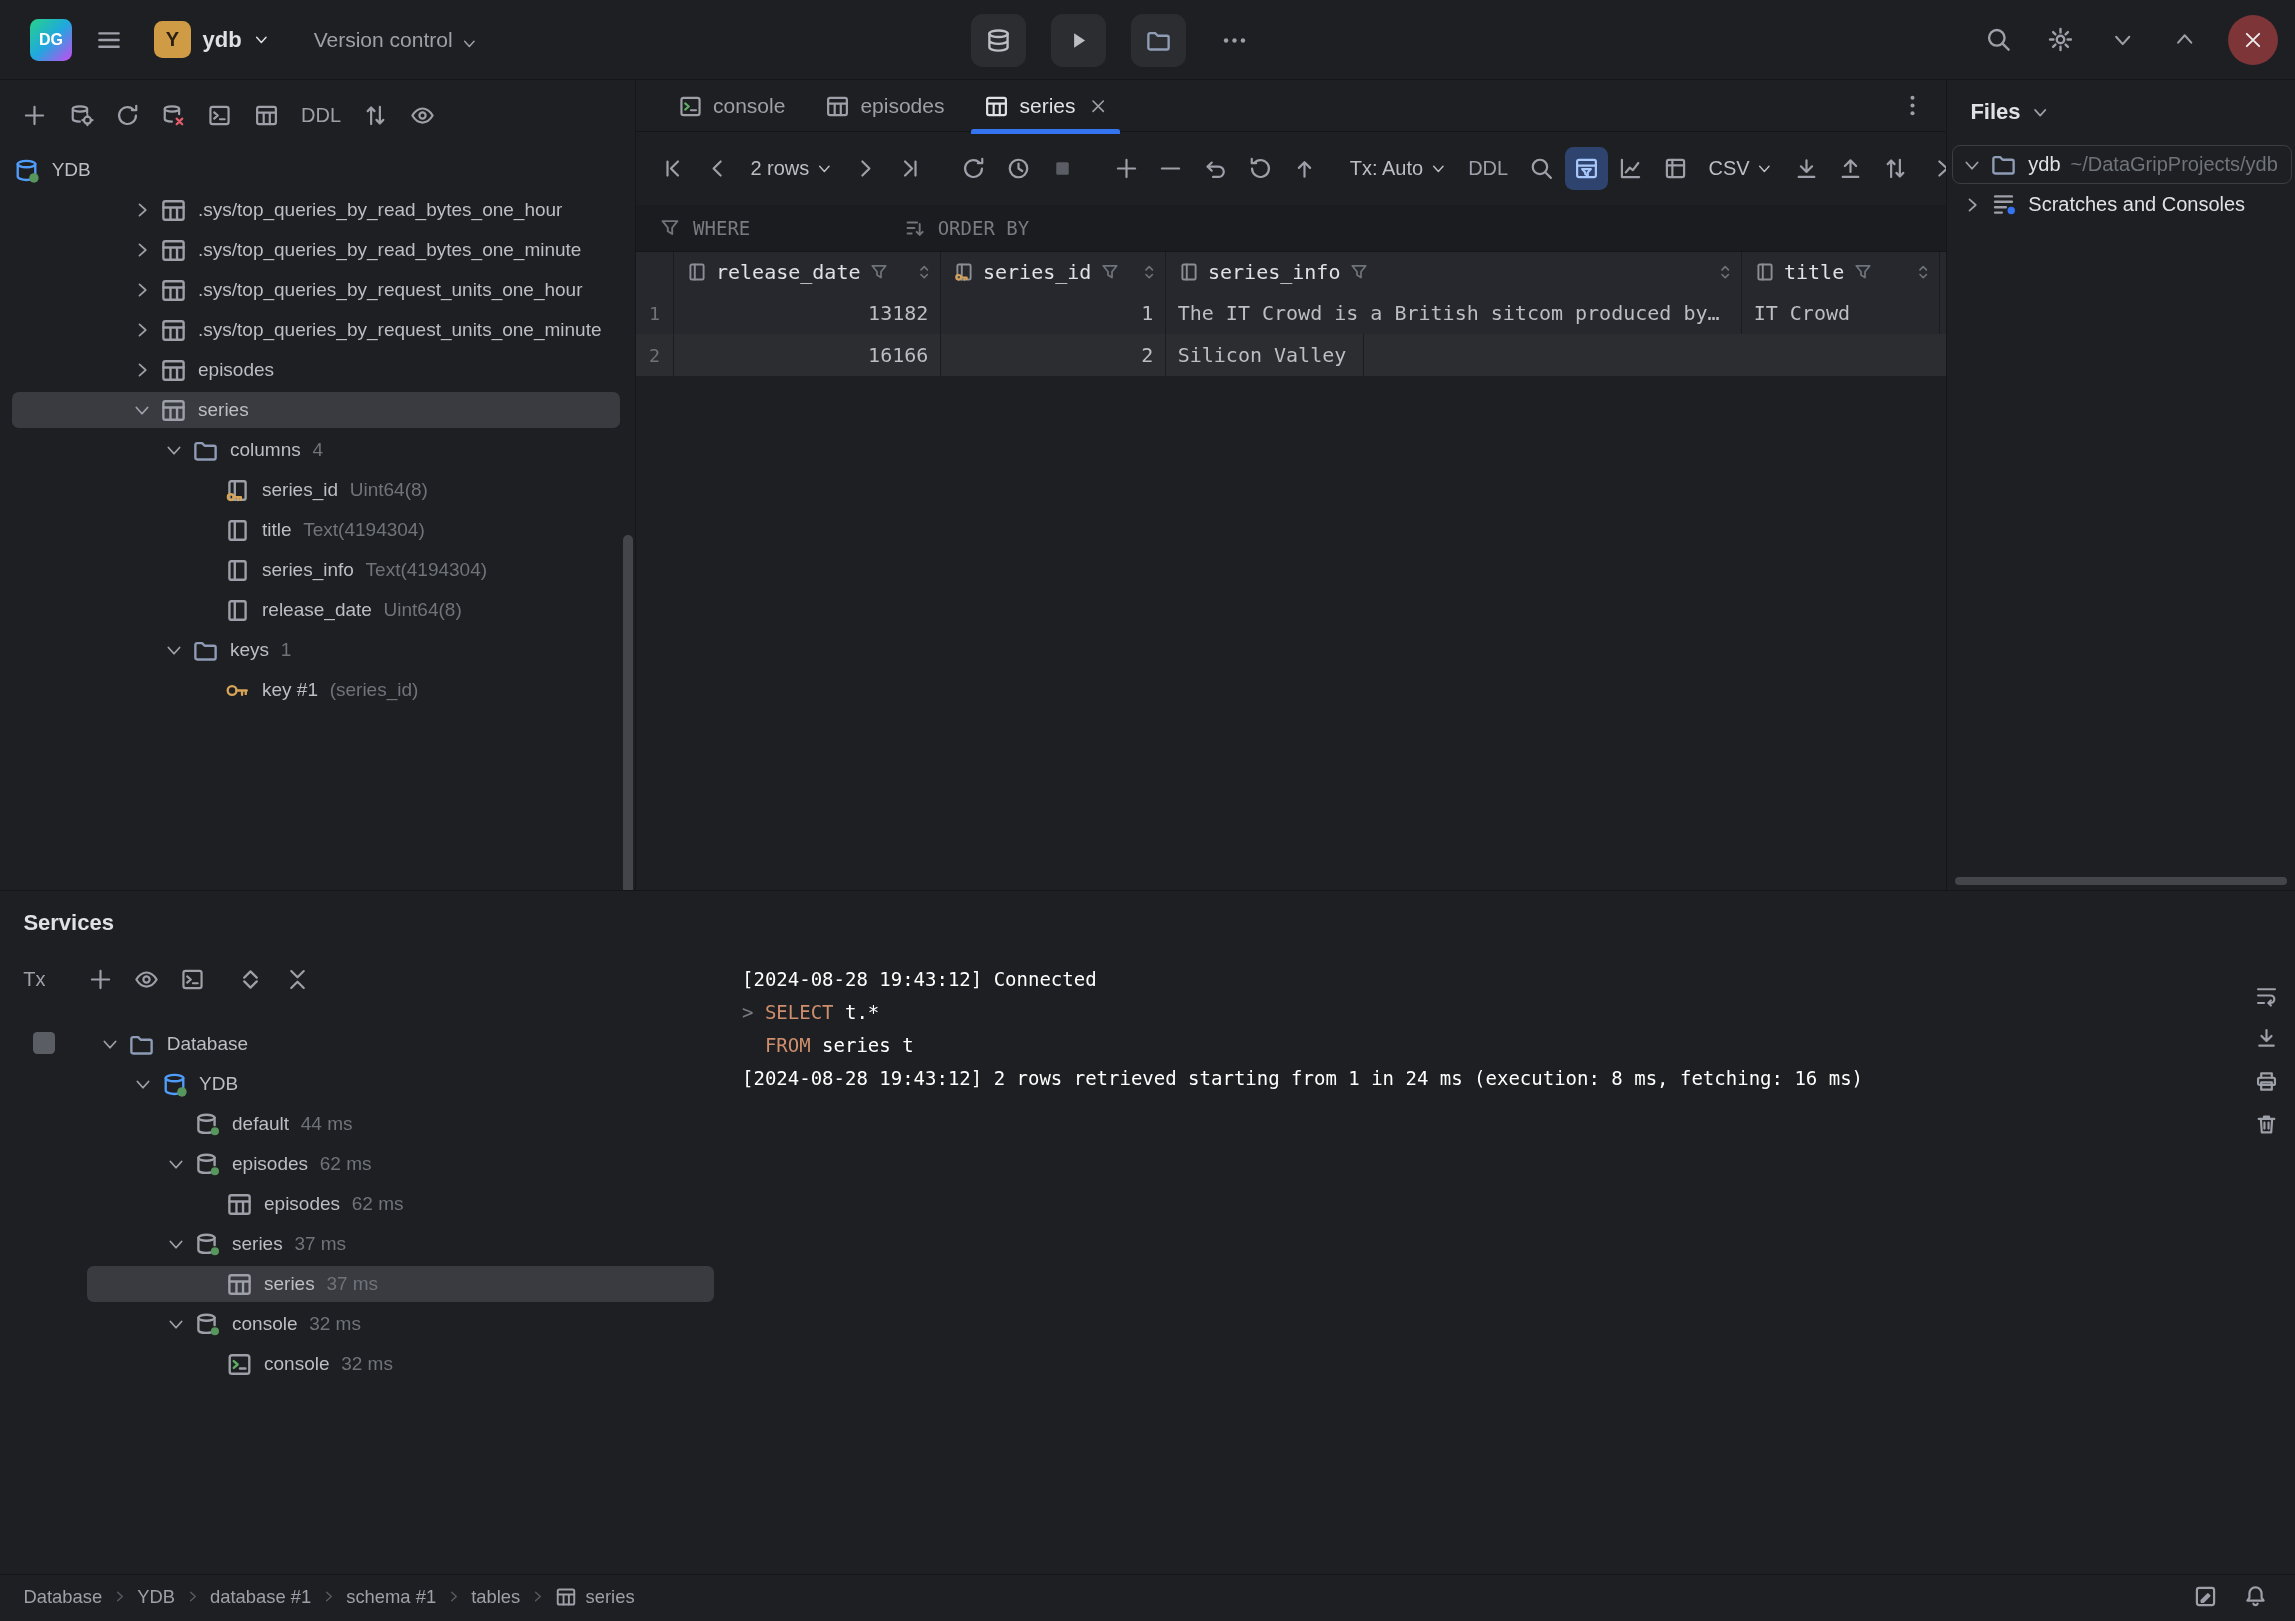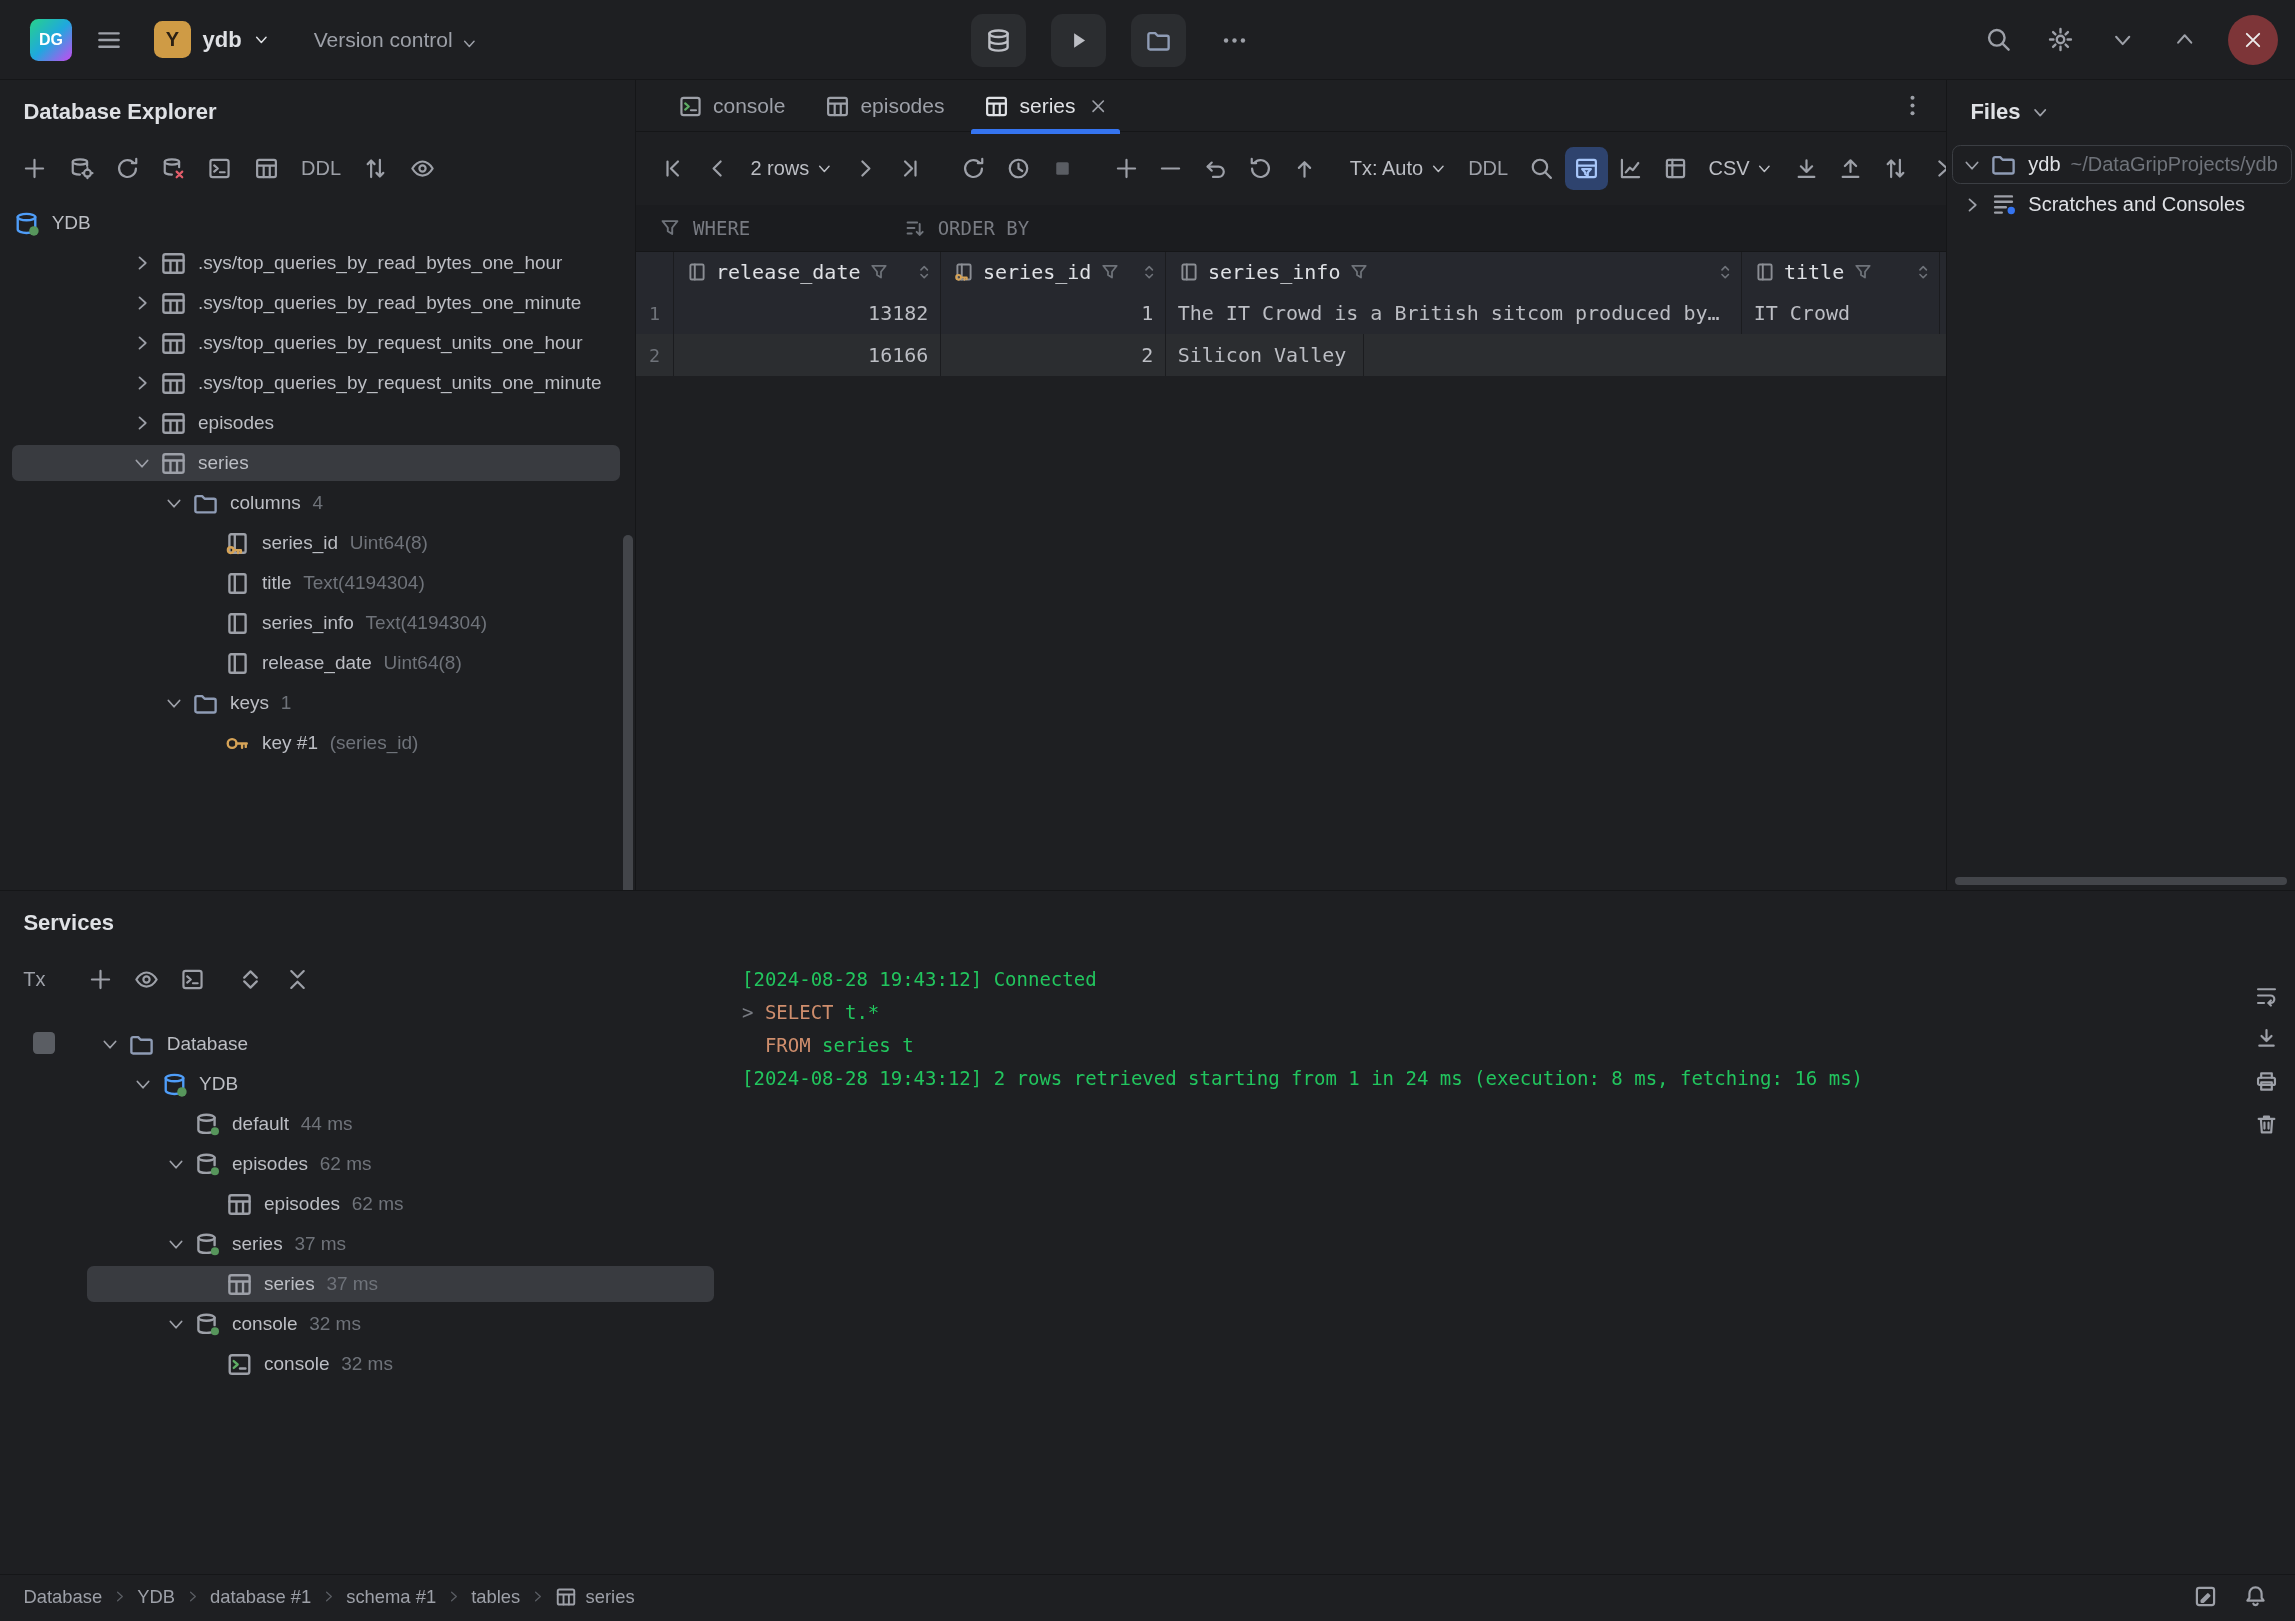--- a/index.html
+++ b/index.html
@@ -107,21 +107,21 @@
 
   
   .svc-body { flex:1; display:flex; overflow:hidden; }
   .svc-gutter { width:87px; flex:none; display:flex; justify-content:center; padding-top:18.4px; }
   .graysq { width:22px; height:22px; border-radius:4.2px; background:#5a5d63; }
   .svc-tree { flex:1; padding-top:10px; }
   .svc-tree .trow .hl { left:0; right:18.4px; }
   .output { padding:72px 100px 0 10px; color:#bcbec4; font-size:19px; line-height:33px; white-space:pre; }
   .kw { color:#cf8e6d; }
   .dim { color:#787b82; }
-  .plain { color:#22c55e; }
+  .plain { color:#ffffff; }
   .out-tools { position:absolute; right:6.7px; top:83px; display:flex; flex-direction:column; gap:0px; color:#9da0a8; }
 
   
   .statusbar { flex:1; display:flex; align-items:center; justify-content:space-between;
                padding:0 18.4px 0 23.4px; border-top:1.7px solid #151618; color:#9da0a8; font-size:18.4px; }
   .crumbs { display:flex; align-items:center; gap:10px; }
   .crumb { display:flex; align-items:center; gap:8.3px; cursor:pointer; }
   .crumb-sep { color:#5a5d63; display:flex; }
   .sb-right { display:flex; align-items:center; gap:6.7px; }
 </style>
@@ -209,23 +209,20 @@
       <button class="closebtn">
           <svg class="ic" width="22" height="22" viewBox="0 0 16 16" fill="none" stroke="currentColor" stroke-width="1.4" stroke-linecap="round" stroke-linejoin="round">
             <path d="M3.5 3.5l9 9M12.5 3.5l-9 9"></path>
           </svg>
         </button>
     </div>
   </header>
 
   <div class="mid">
     <aside class="explorer">
-      <div class="panel-header">
-        <span>Database Explorer</span>
-      </div>
       <div class="ptoolbar">
         <button class="tbtn">
             <svg class="ic" width="25" height="25" viewBox="0 0 16 16" fill="none" stroke="currentColor" stroke-width="1.4" stroke-linecap="round" stroke-linejoin="round">
               <path d="M8 2.5v11M2.5 8h11"></path>
             </svg>
           </button>
         <button class="tbtn">
             <svg class="ic" width="25" height="25" viewBox="0 0 16 16" fill="none" stroke="currentColor" stroke-width="1.4" stroke-linecap="round" stroke-linejoin="round">
               <ellipse cx="7" cy="3.8" rx="4.6" ry="1.7"></ellipse>
               <path d="M2.4 3.8v6.4c0 .9 2 1.7 4.6 1.7M11.6 3.8v2.6"></path>

